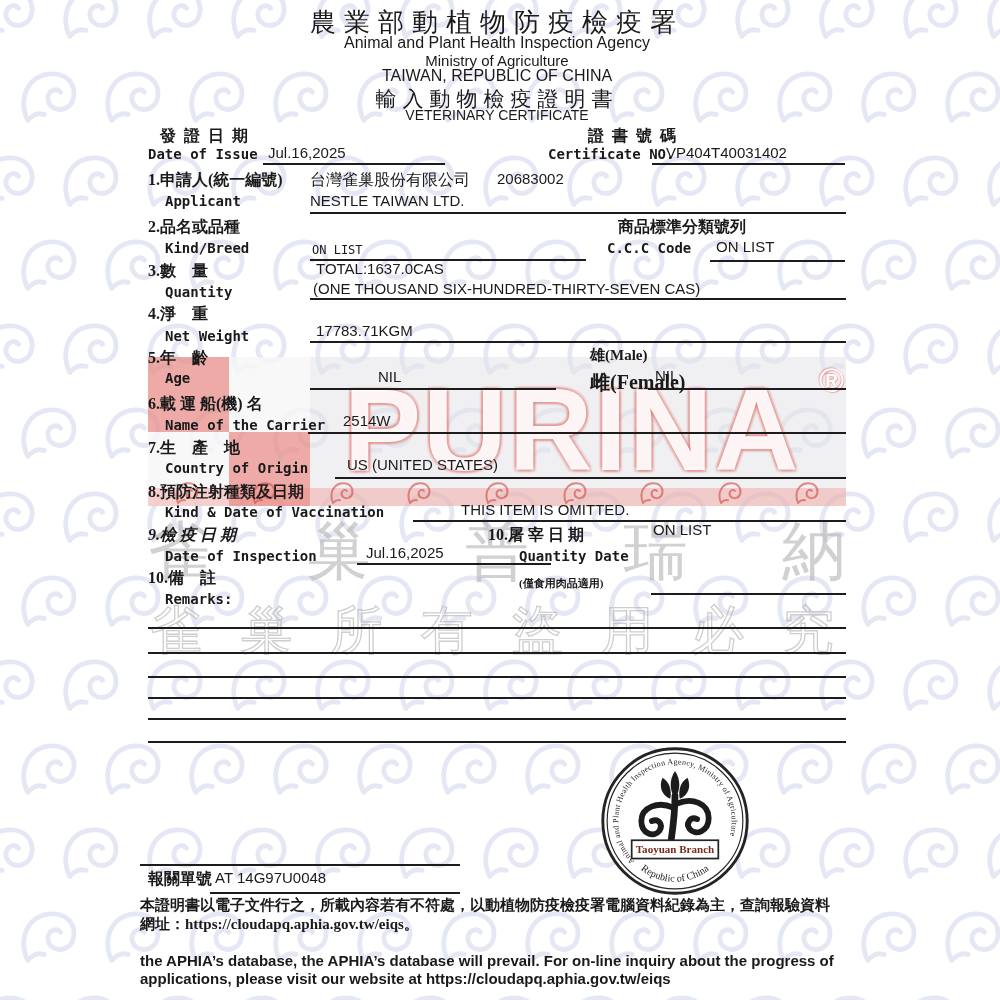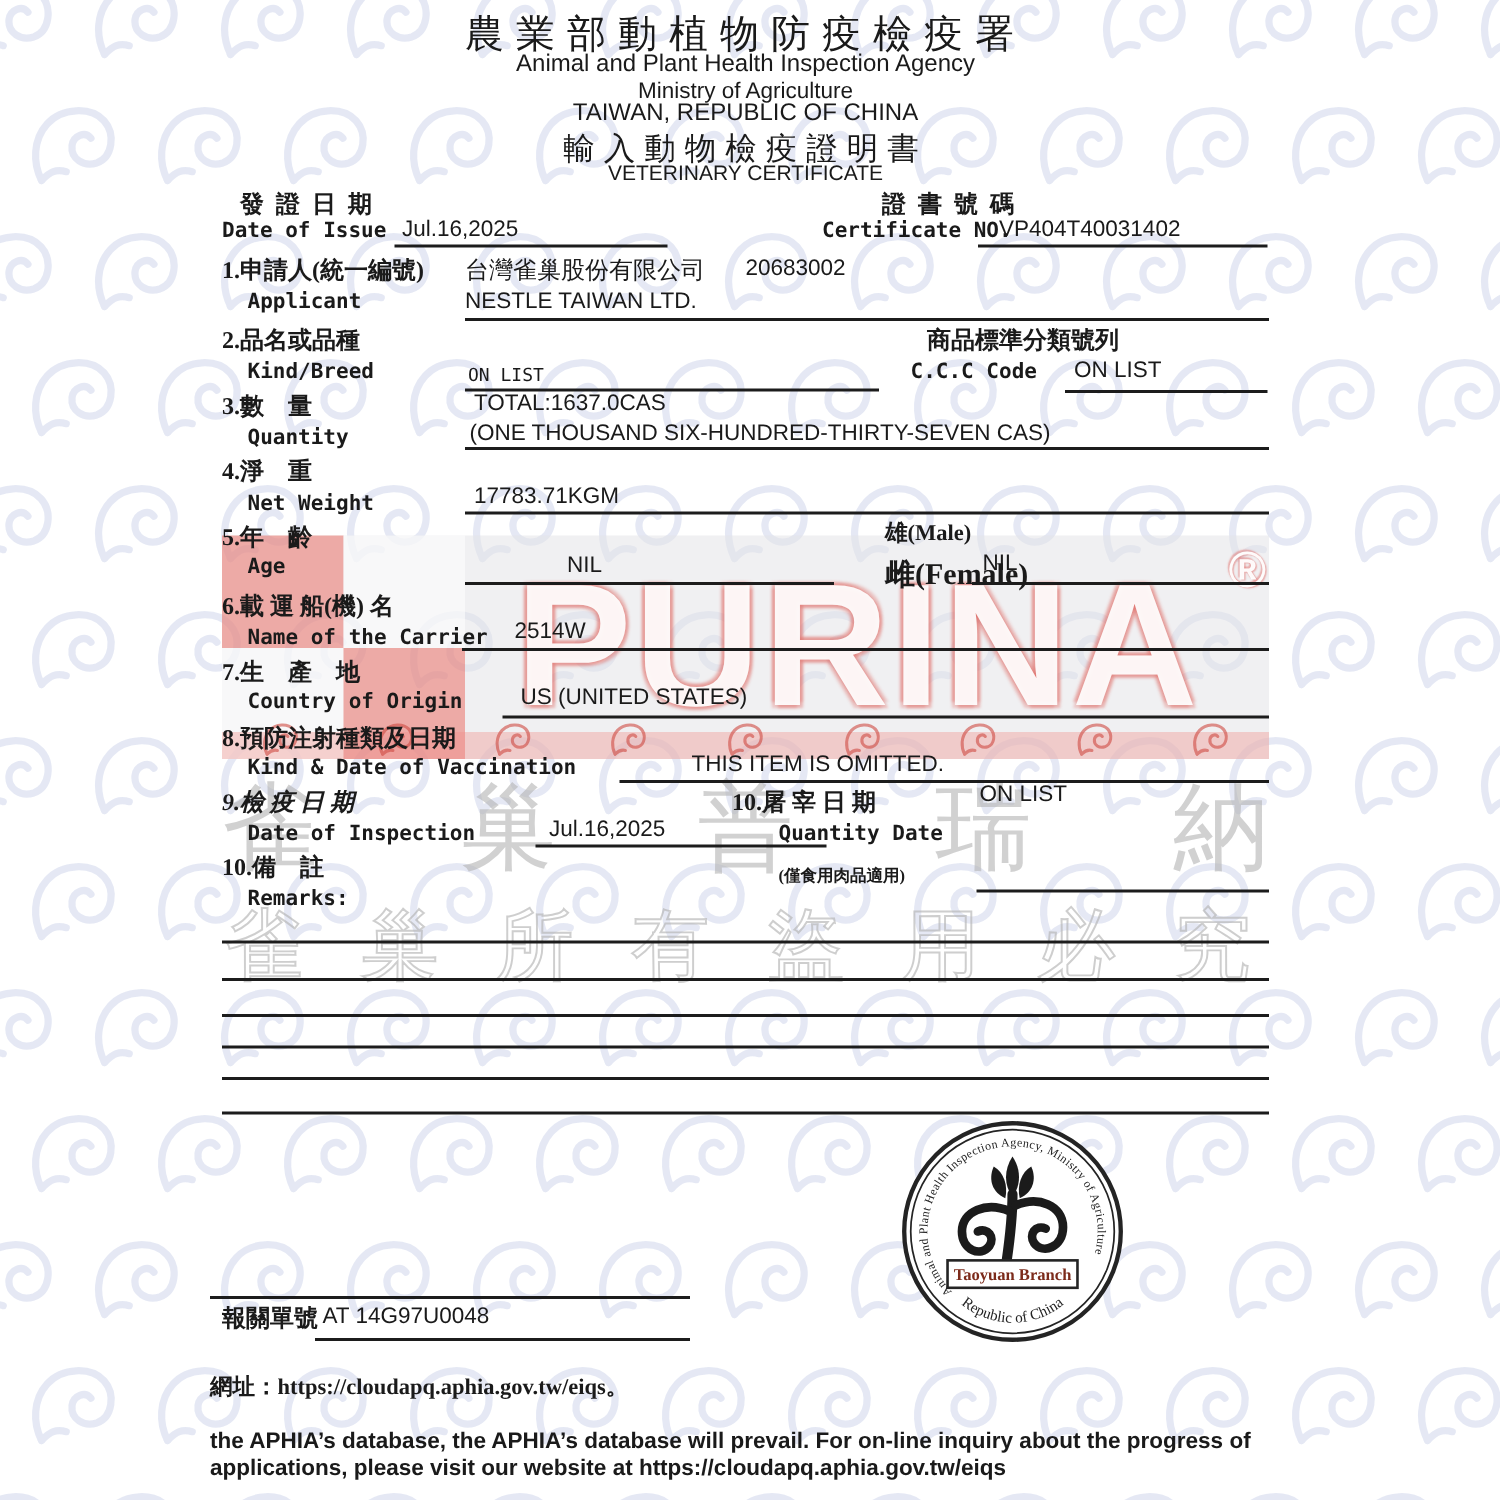--- a/index.html
+++ b/index.html
@@ -893,17 +893,18 @@
       </g>
       <rect x="35" y="100" width="90" height="19" fill="#ffffff" stroke="#242424" stroke-width="1.8"></rect>
       <text x="80" y="113.5" text-anchor="middle" font-family="Liberation Serif, DejaVu Serif, serif" font-weight="bold" font-size="11.5" fill="#7c2b1b">Taoyuan Branch</text>
     </svg>
 
     <div class="ul" style="left:140px;top:864px;width:320px;"></div>
     <div class="cnl" style="left:148px;top:869px;">報關單號</div>
     <div class="val" style="left:215px;top:869px;">AT 14G97U0048</div>
     <div class="ul" style="left:210px;top:892px;width:250px;"></div>
 
+    <div class="ftcn" style="left:140px;top:896px;">本證明書以電子文件行之，所載內容若有不符處，以動植物防疫檢疫署電腦資料紀錄為主，查詢報驗資料</div>
     <div class="ftcn" style="left:140px;top:915px;">網址：https://cloudapq.aphia.gov.tw/eiqs。</div>
     <div class="ften" style="left:140px;top:952px;">the APHIA’s database, the APHIA’s database will prevail. For on-line inquiry about the progress of</div>
     <div class="ften" style="left:140px;top:970px;">applications, please visit our website at https://cloudapq.aphia.gov.tw/eiqs</div>
   </div>
 </div>
 
 </body></html>

